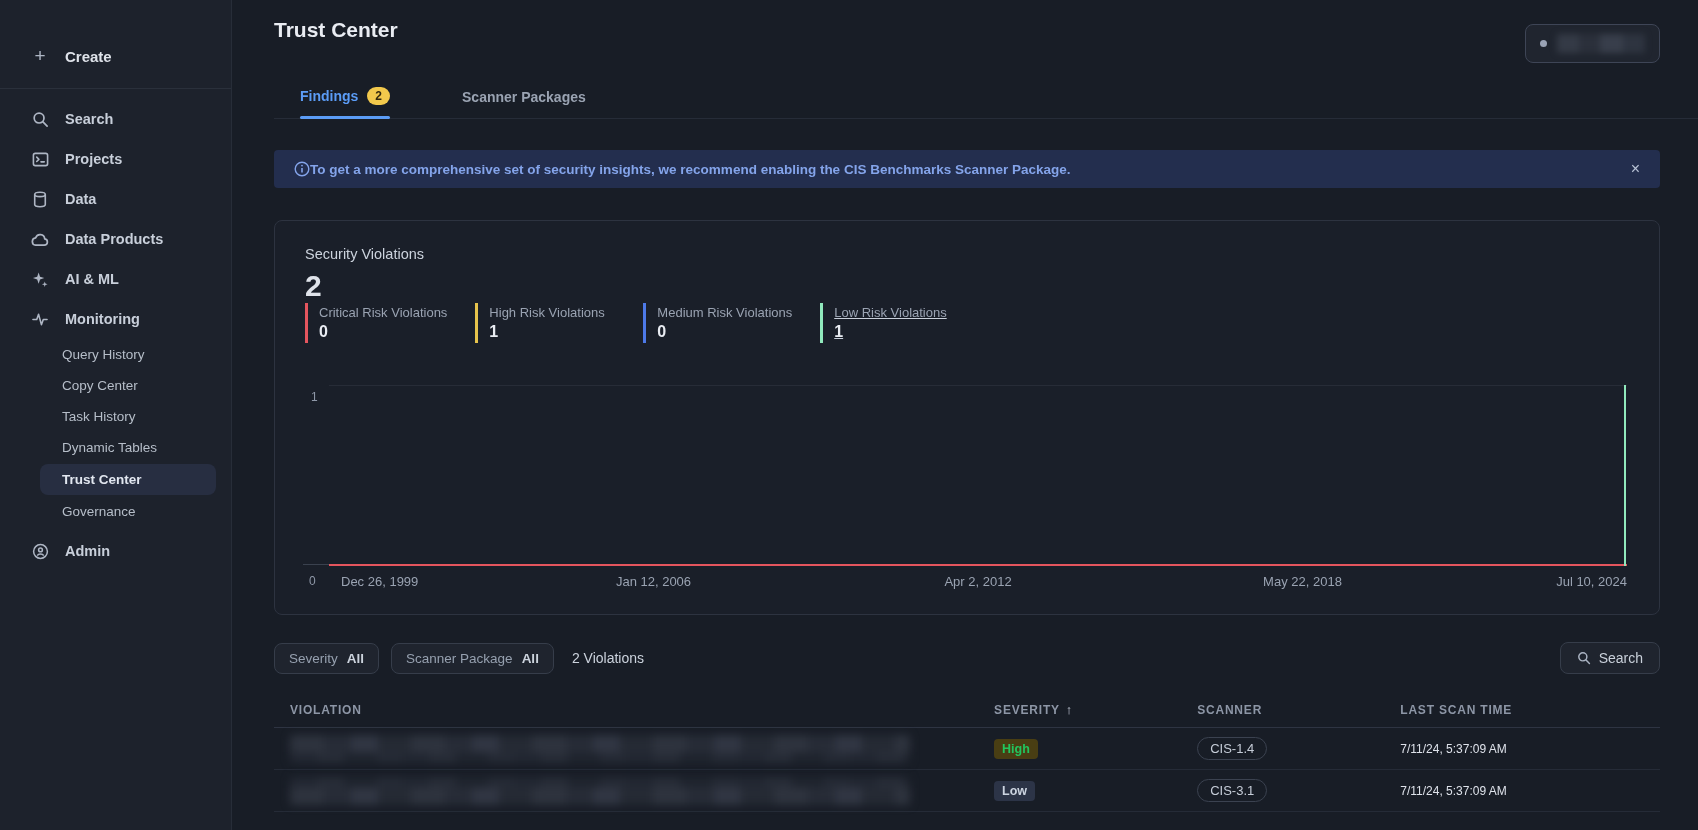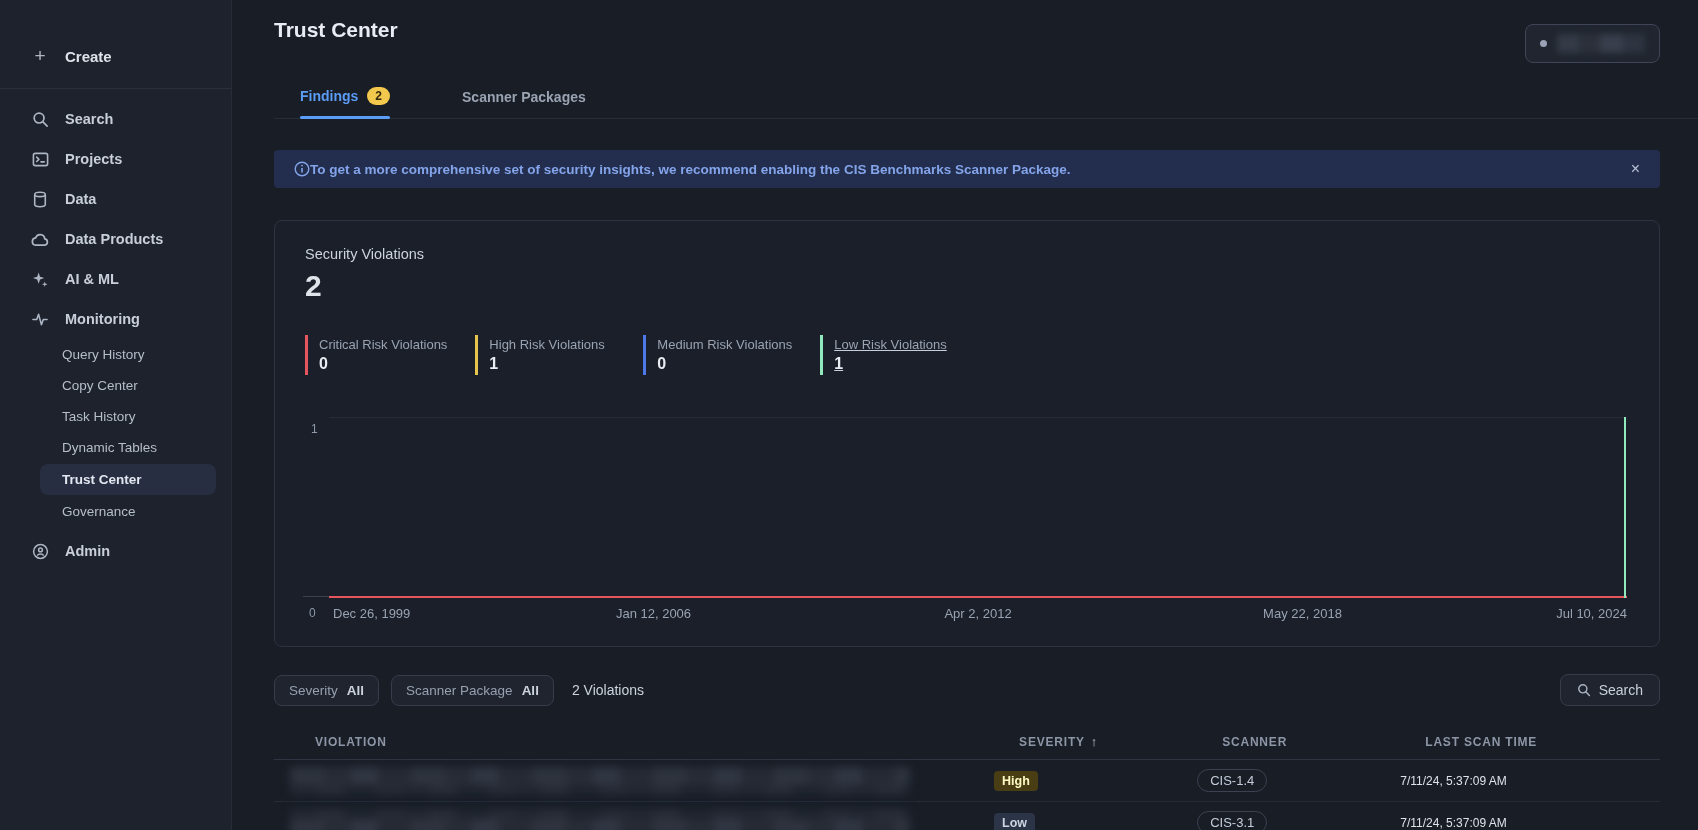--- a/index.html
+++ b/index.html
@@ -75,35 +75,35 @@
   .banner-text { color: #84a4ea; font-size: 13.5px; font-weight: 600; margin-left: 0; }
   .banner-close { margin-left: auto; color: #b9c3d6; font-size: 16px; cursor: pointer; line-height: 1; }
 
   
   .card {
     margin: 32px 38px 0 0; border: 1px solid #2d3340; border-radius: 8px;
     background: #1a1f29; padding: 25px 30px 24px 30px;
   }
   .sv-title { color: #ccd3dd; font-size: 14.5px; font-weight: 400; }
   .sv-total { color: #dfe3ea; font-size: 30px; font-weight: 700; margin-top: 7px; }
-  .stats-row { display: flex; gap: 28px; margin-top: 32px; }
+  .stats-row { display: flex; gap: 28px; }
   .stat-tile { border-left: 3px solid #888; padding: 2px 0 2px 11px; min-width: 140px; }
   .stat-label { color: #9aa3b2; font-size: 13px; }
   .stat-value { color: #e9ecf2; font-size: 16px; font-weight: 700; margin-top: 3px; }
 
   .plot { position: relative; height: 180px; margin: 42px 2px 0 24px; }
   .gridline-top { position: absolute; top: 0; left: 0; right: 0; height: 1px; background: #272c37; }
   .ylab { position: absolute; font-size: 12px; color: #8f98a8; }
   .ylab-1 { left: -18px; top: 5px; }
   .axis-stub { position: absolute; left: -26px; bottom: 0; width: 26px; height: 1px; background: #3a414e; }
   .line-critical { position: absolute; left: 0; right: 0; bottom: -1px; height: 2px; }
   .line-low { position: absolute; top: 0; bottom: -1px; right: 1px; width: 2px; }
   .xlabels { position: relative; height: 16px; margin: 9px 2px 0 24px; font-size: 13px; color: #9aa3b2; }
   .xlab { position: absolute; white-space: nowrap; }
-  .xlab.p0 { left: 4px; }
+  .xlab.p0 { left: 12px; }
   .xlab.p25 { left: 25%; transform: translateX(-50%); }
   .xlab.p50 { left: 50%; transform: translateX(-50%); }
   .xlab.p75 { left: 75%; transform: translateX(-50%); }
   .xlab.p100 { right: 0; }
   .ylab-0 { left: -20px; top: 0; }
 
   
   .filter-row { display: flex; align-items: center; gap: 12px; margin: 27px 38px 0 0; }
   .chip {
     display: flex; align-items: center; gap: 9px; height: 31px; padding: 0 14px;
@@ -122,21 +122,21 @@
 
   
   .table { margin: 18px 38px 0 0; }
   .t-head, .t-row {
     display: grid; grid-template-columns: 52fr 15fr 15fr 18fr;
     align-items: center; padding: 0 16px;
   }
   .t-head { height: 36px; border-bottom: 1px solid #2e3442; }
   .th {
     color: #8d96a6; font-size: 12px; font-weight: 700; letter-spacing: 0.8px;
-    display: flex; align-items: center; gap: 6px; cursor: pointer; margin-left: 25px;
+    display: flex; align-items: center; gap: 6px; cursor: pointer;
   }
   .sort-arrow { color: #c4cbd8; font-size: 13px; }
   .t-row { height: 42px; border-bottom: 1px solid #252b37; cursor: pointer; }
   .blur-chip.violation { width: 88%; height: 28px; border-radius: 3px; filter: blur(4px); }
   .blur-strip-a { height: 60%;
     background: repeating-linear-gradient(90deg,#2e333e 0 34px,#272c37 34px 61px,#313643 61px 88px,#252a34 88px 121px);
   }
   .blur-strip-b { height: 40%;
     background: repeating-linear-gradient(90deg,#232833 0 27px,#282d38 27px 54px,#20252f 54px 86px,#262b36 86px 112px);
   }
@@ -360,21 +360,21 @@
     </div>
 
     <div class="t-row">
       <div>
         <div class="blur-chip violation">
           <div class="blur-strip-a"></div>
             <div class="blur-strip-b"></div>
         </div>
       </div>
       <div>
-        <span class="badge" style="background: rgb(73, 62, 19); color: #fef9c3;">High</span>
+        <span class="badge" style="background: rgb(73, 62, 19); color: #22c55e;">High</span>
       </div>
       <div>
         <span class="scanner-pill">CIS-1.4</span>
       </div>
       <div class="scan-time">7/11/24, 5:37:09 AM</div>
     </div>
 
     <div class="t-row">
       <div>
         <div class="blur-chip violation">

